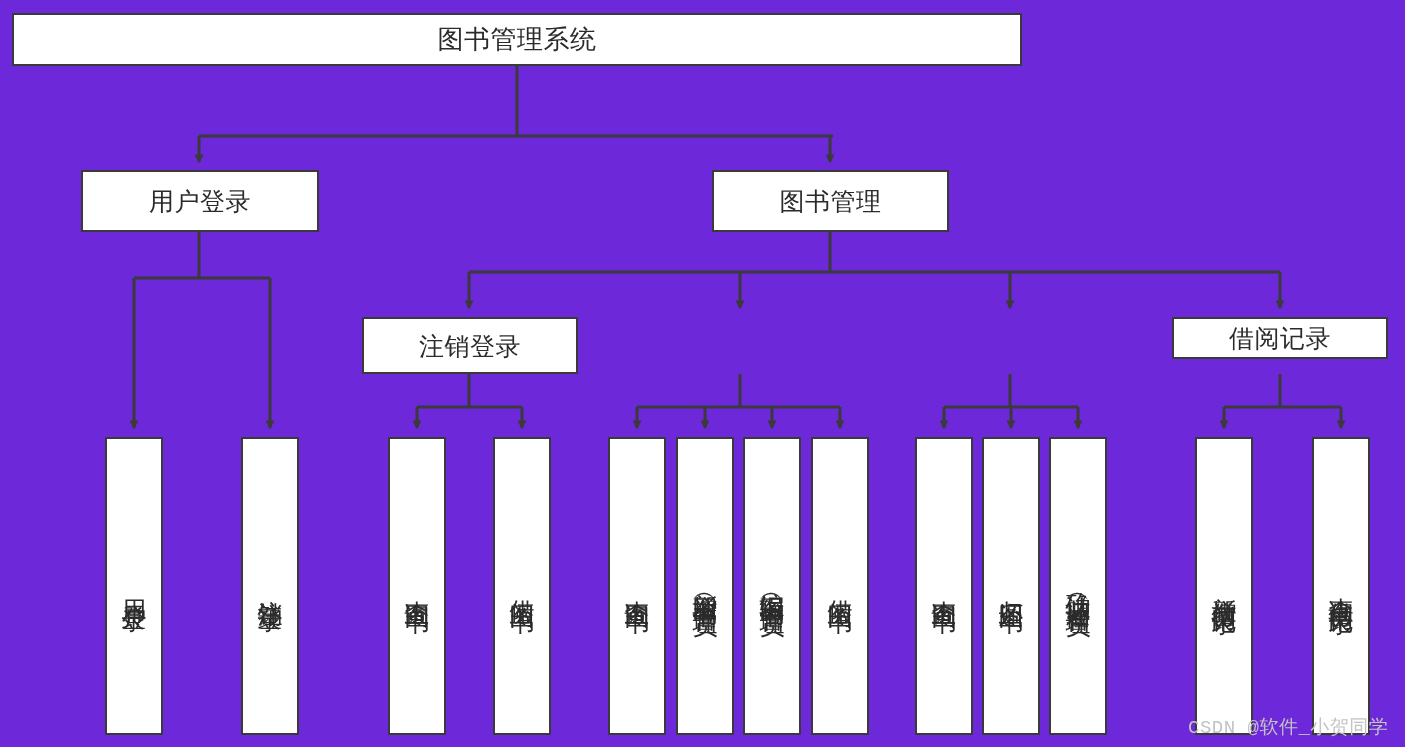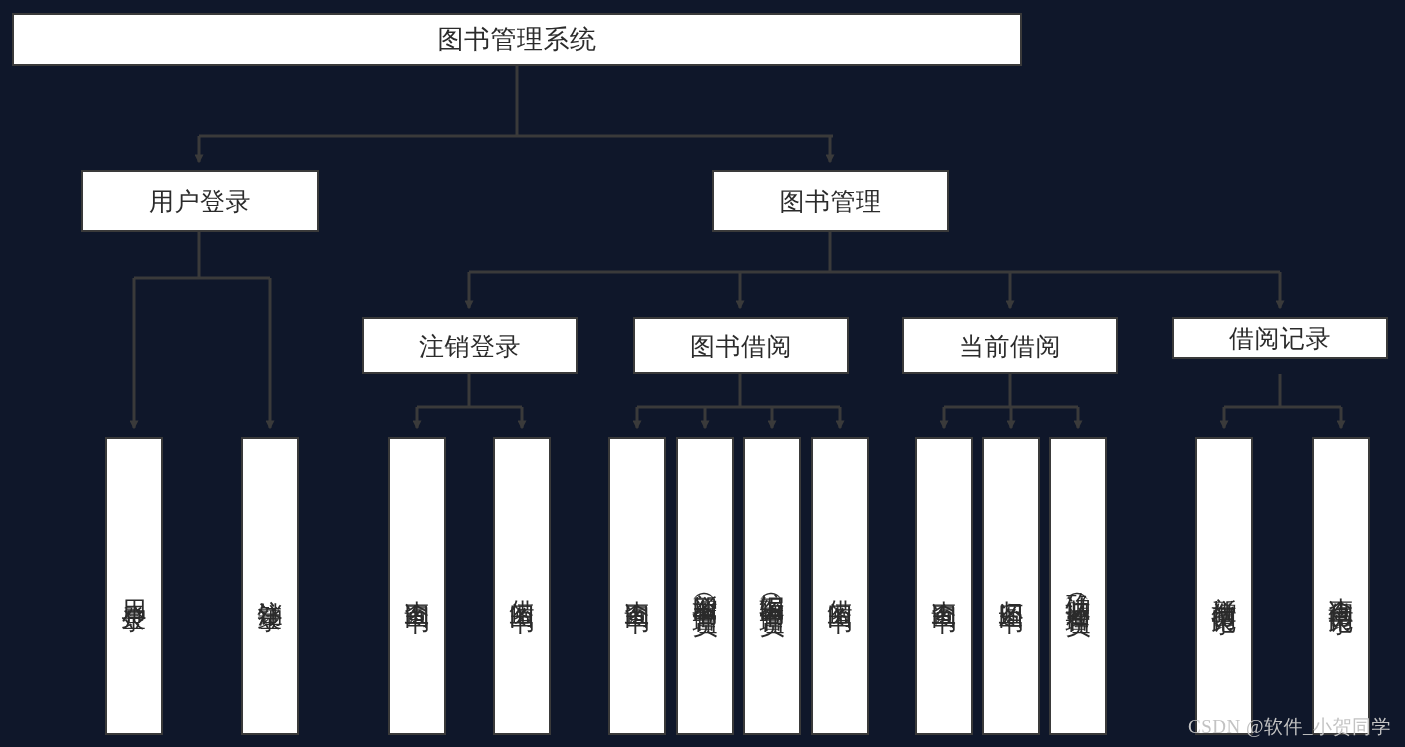--- a/index.html
+++ b/index.html
@@ -8,21 +8,21 @@
     padding: 0;
     background: #ffffff;
   }
   body {
     font-family: "Liberation Sans", "DejaVu Sans", sans-serif;
   }
   #diagram-root {
     position: relative;
     width: 1405px;
     height: 747px;
-    background: #0f172a;
+    background: #6d28d9;
     overflow: hidden;
   }
   #edge-layer {
     position: absolute;
     left: 0;
     top: 0;
     width: 1405px;
     height: 747px;
     pointer-events: none;
   }
@@ -66,21 +66,21 @@
     max-height: 284px;
   }
   #watermark {
     position: absolute;
     left: 1188px;
     top: 714px;
     font-size: 19px;
     color: #c3c3c3;
     white-space: nowrap;
     letter-spacing: 0.5px;
-    font-family: Liberation Serif, serif;
+    font-family: Liberation Mono, monospace;
   }
 </style>
 </head>
 <body>
 
 <div id="diagram-root">
 
   <svg id="edge-layer" viewBox="0 0 1405 747">
     <defs>
       <marker id="arrowhead" markerWidth="9" markerHeight="9" refX="7.6" refY="4.5" orient="auto" markerUnits="userSpaceOnUse">
@@ -140,27 +140,21 @@
   </div>
 
   <div class="node horiz" style="left:712px; top:170px; width:237px; height:62px;">
     <span class="node-label">图书管理</span>
   </div>
 
   <div class="node horiz" style="left:362px; top:317px; width:216px; height:57px;">
     <span class="node-label">注销登录</span>
   </div>
 
-  <div class="node horiz" style="left:633px; top:317px; width:216px; height:57px;">
-    <span class="node-label">图书借阅</span>
-  </div>
-
-  <div class="node horiz" style="left:902px; top:317px; width:216px; height:57px;">
-    <span class="node-label">当前借阅</span>
-  </div>
+
 
   <div class="node horiz" style="left:1172px; top:317px; width:216px; height:42px;">
     <span class="node-label">借阅记录</span>
   </div>
 
   <div class="node vert" style="left:105px; top:437px; width:58px; height:298px;">
     <span class="node-label">用户登录</span>
   </div>
   <div class="node vert" style="left:241px; top:437px; width:58px; height:298px;">
     <span class="node-label">注销登录</span>

